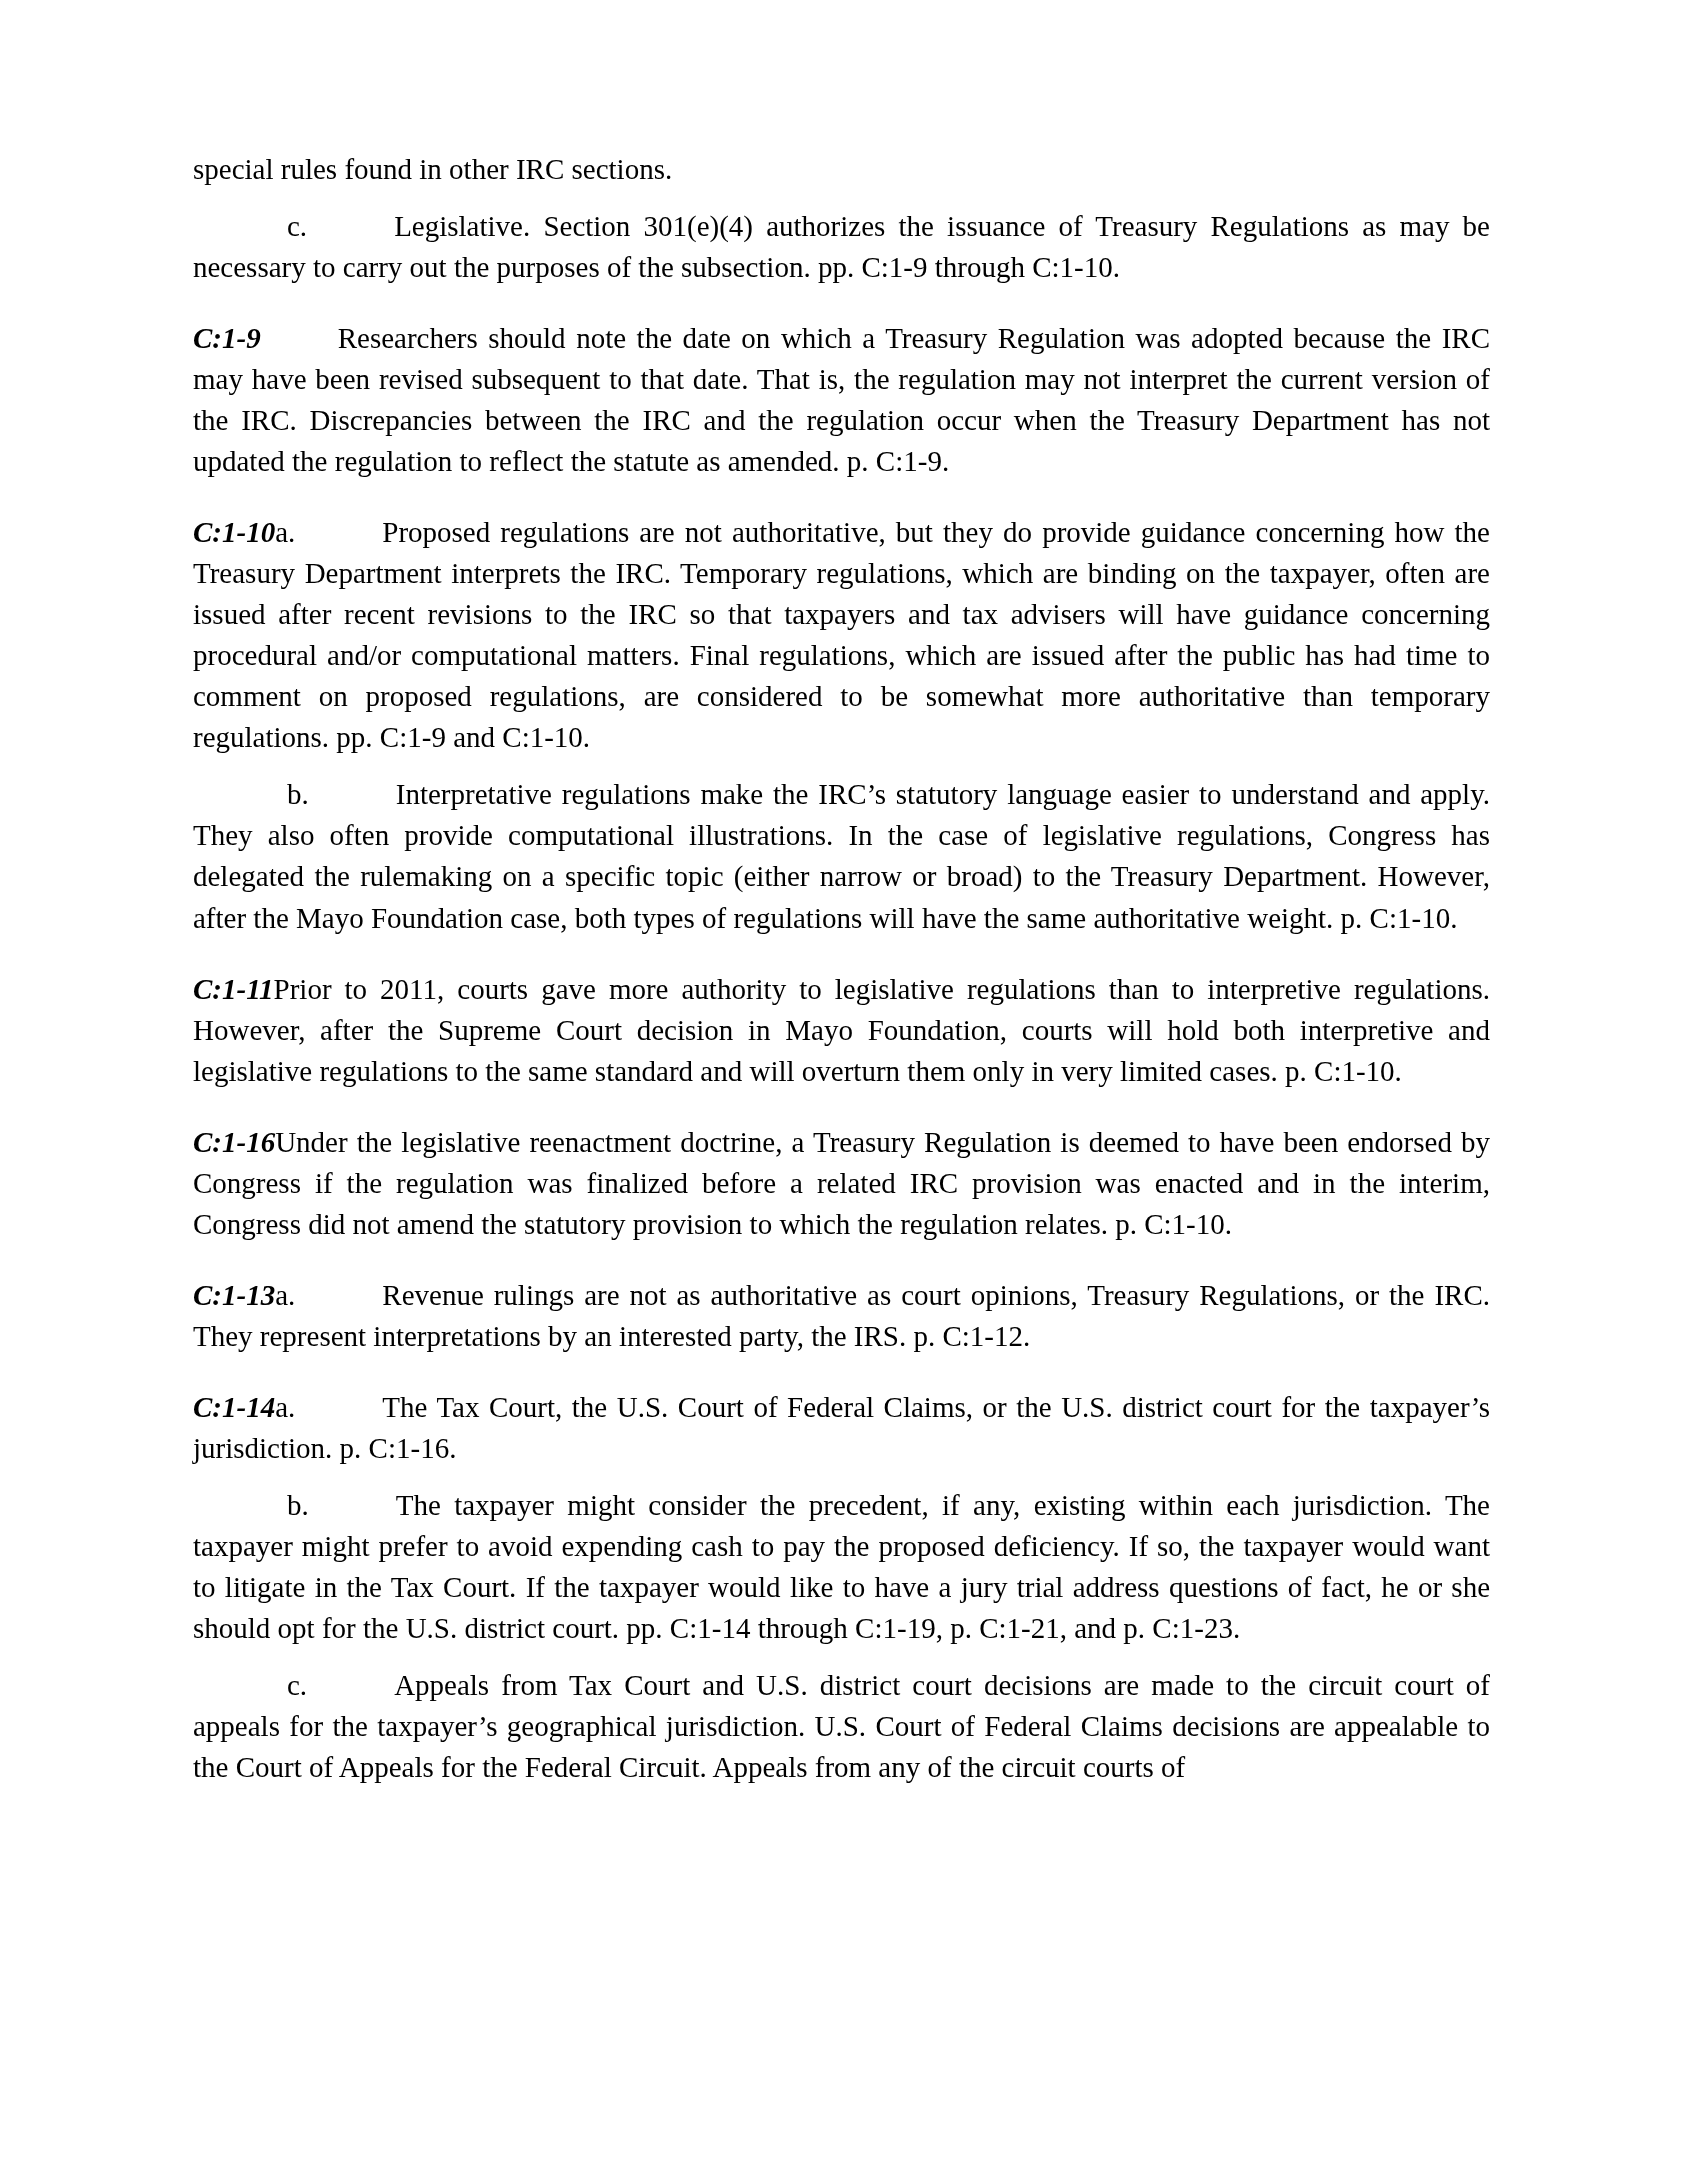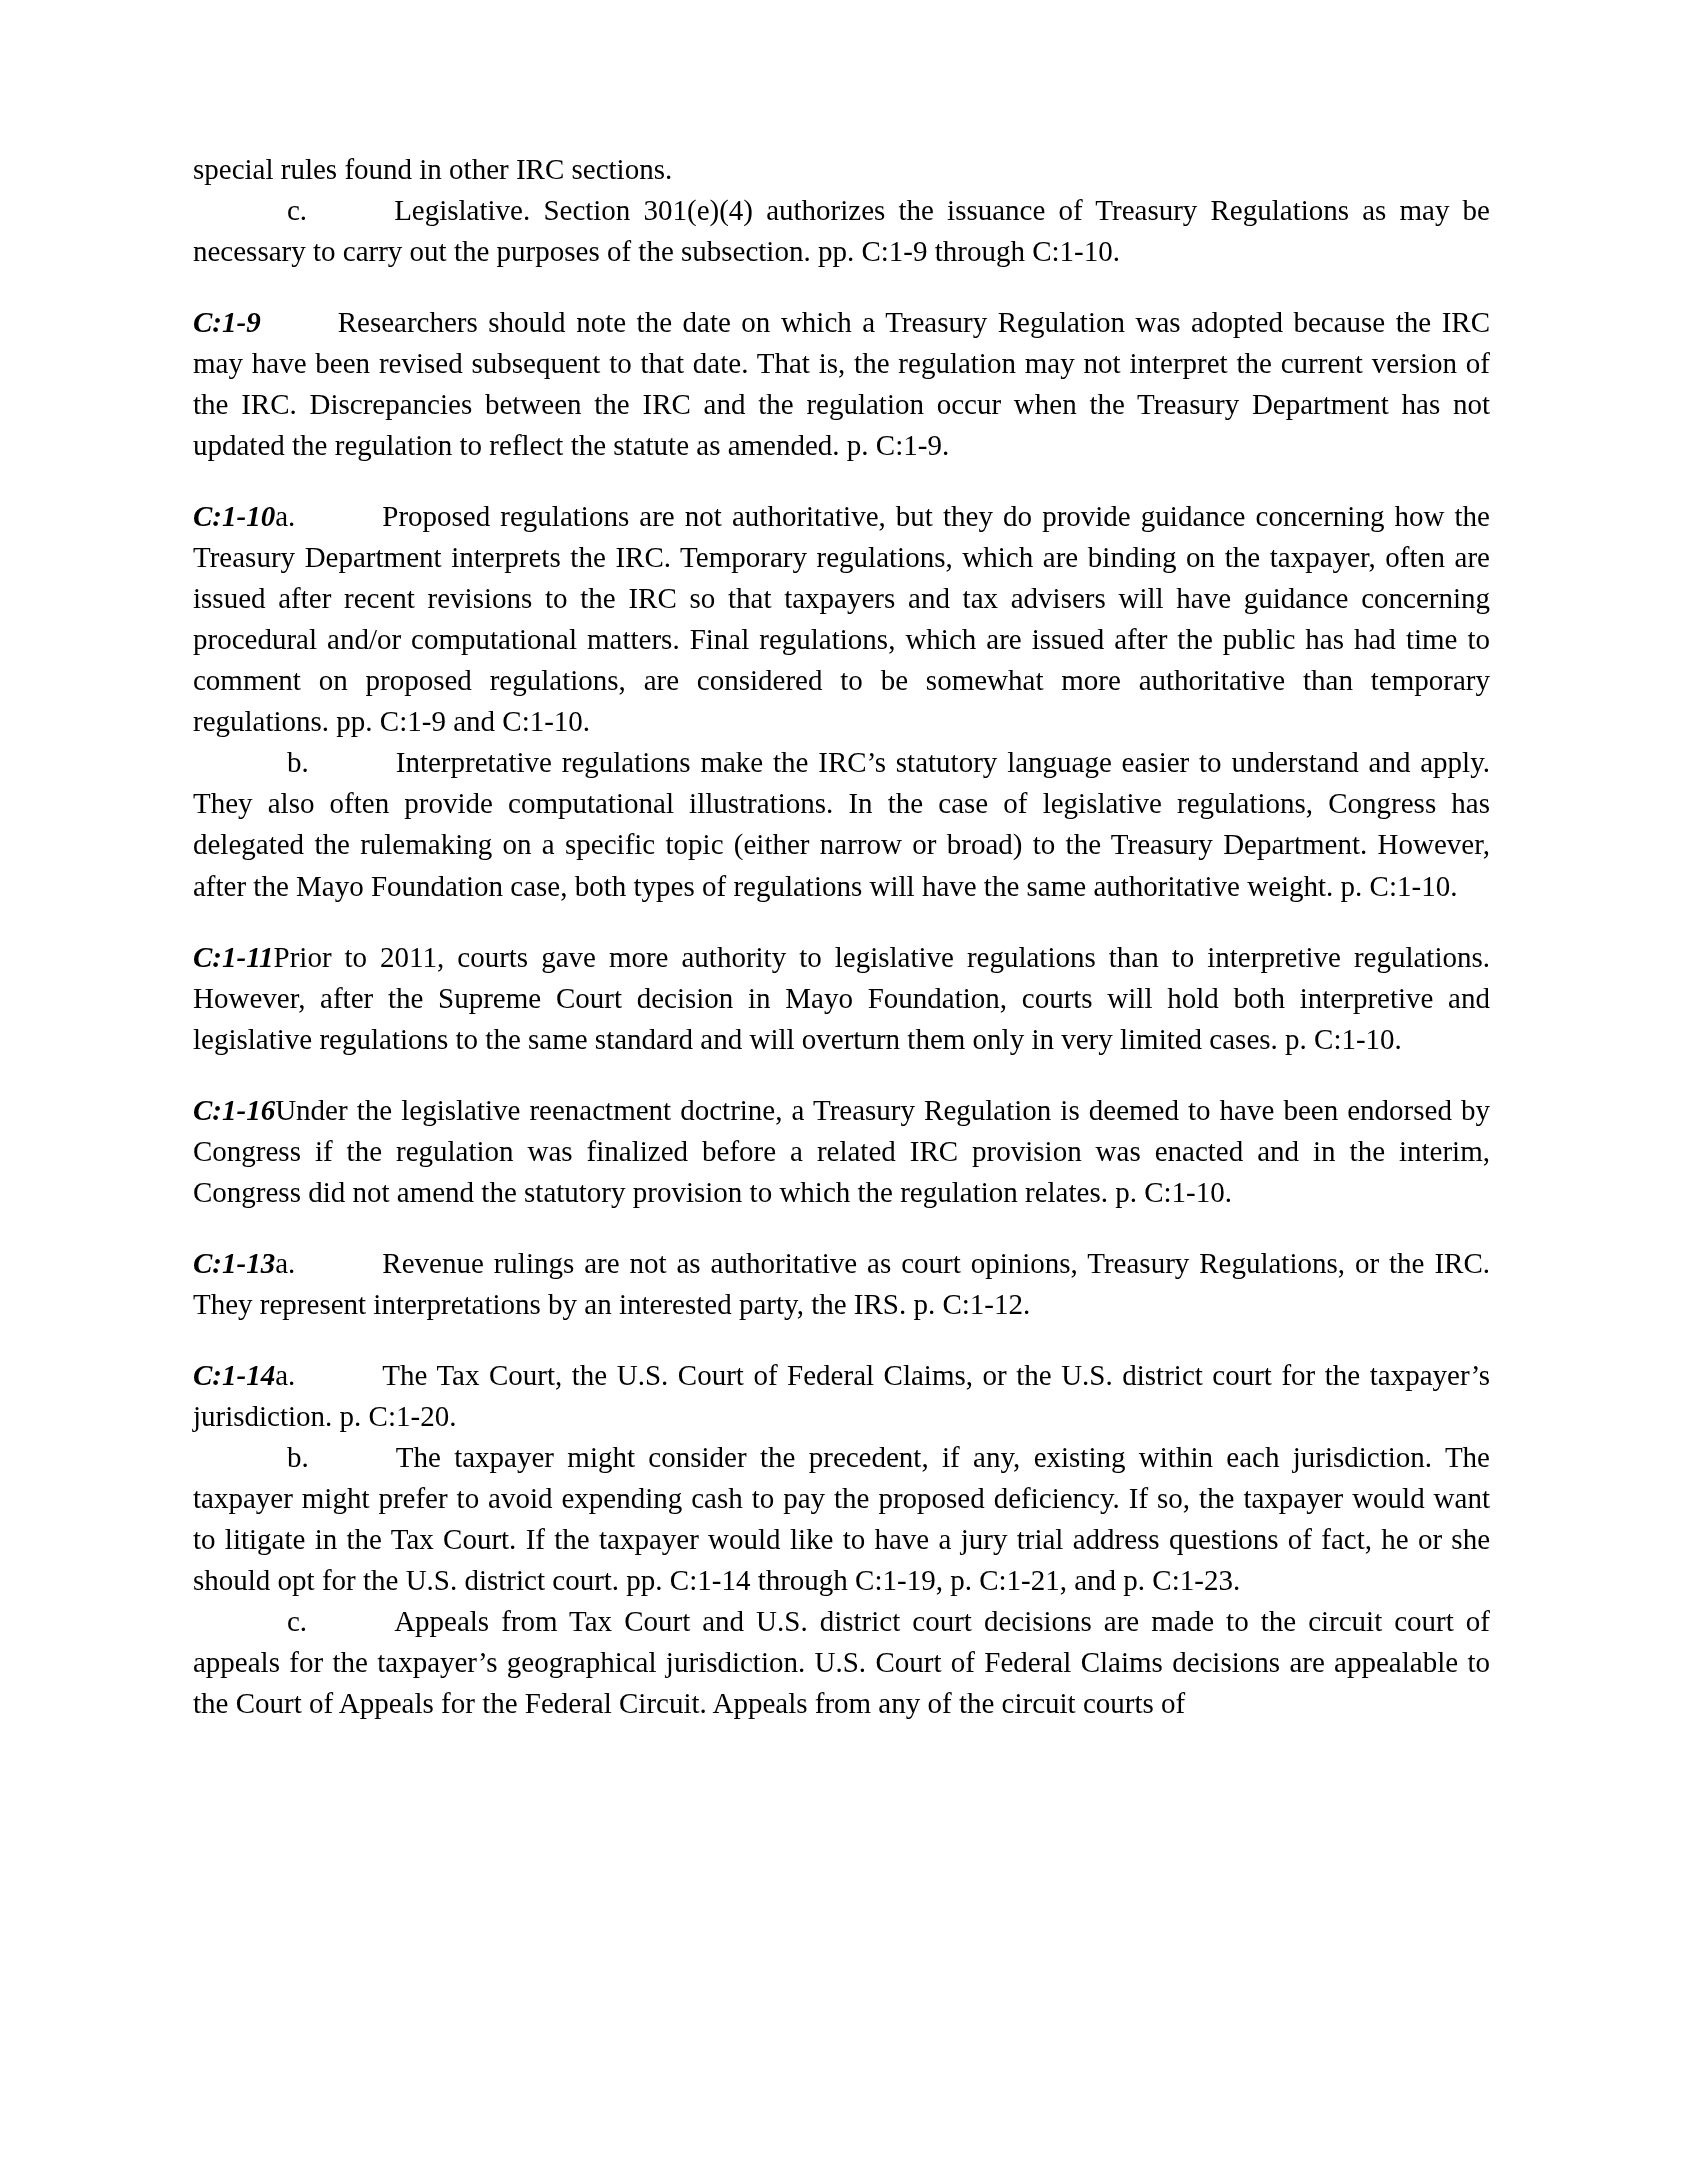--- a/index.html
+++ b/index.html
@@ -26,21 +26,21 @@
     font-size: 29px;
     line-height: 1.415;
     text-align: justify;
     text-justify: inter-word;
   }
   p.para {
     margin: 0;
     text-indent: 0;
   }
   p.para + p.para {
-    margin-top: 0;
+    margin-top: 16px;
   }
   .gap {
     height: 30px;
   }
   .tag {
     font-weight: bold;
     font-style: italic;
   }
   .subletter-indent {
     display: inline-block;
@@ -103,21 +103,21 @@
 
     <p class="para"><span class="tag">C:1-16</span><span>Under the legislative reenactment doctrine, a Treasury Regulation is deemed to have been endorsed by Congress if the regulation was finalized before a related IRC provision was enacted and in the interim, Congress did not amend the statutory provision to which the regulation relates. p. C:1-10.</span></p>
 
     <div class="gap"></div>
 
     <p class="para"><span class="tag">C:1-13</span><span>a.</span><span class="tab-after-letter"></span><span>Revenue rulings are not as authoritative as court opinions, Treasury Regulations, or the IRC.  They represent interpretations by an interested party, the IRS.  p. C:1-12.</span></p>
 
 
     <div class="gap"></div>
 
-    <p class="para"><span class="tag">C:1-14</span><span>a.</span><span class="tab-after-letter"></span><span>The Tax Court, the U.S. Court of Federal Claims, or the U.S. district court for the taxpayer’s jurisdiction.  p. C:1-20.</span></p>
+    <p class="para"><span class="tag">C:1-14</span><span>a.</span><span class="tab-after-letter"></span><span>The Tax Court, the U.S. Court of Federal Claims, or the U.S. district court for the taxpayer’s jurisdiction.  p. C:1-16.</span></p>
 
     <p class="para"><span class="subletter-indent"></span><span>b.</span><span class="tab-after-letter"></span><span>The taxpayer might consider the precedent, if any, existing within each jurisdiction. The taxpayer might prefer to avoid expending cash to pay the proposed deficiency. If so, the taxpayer would want to litigate in the Tax Court.  If the taxpayer would like to have a jury trial address questions of fact, he or she should opt for the U.S. district court.  pp. C:1-14 through C:1-19, p. C:1-21, and p. C:1-23.</span></p>
 
     <p class="para"><span class="subletter-indent"></span><span>c.</span><span class="tab-after-letter"></span><span>Appeals from Tax Court and U.S. district court decisions are made to the circuit court of appeals for the taxpayer’s geographical jurisdiction.  U.S. Court of Federal Claims decisions are appealable to the Court of Appeals for the Federal Circuit.  Appeals from any of the circuit courts of</span></p>
 
   </div>
 
 
 </div>
 

